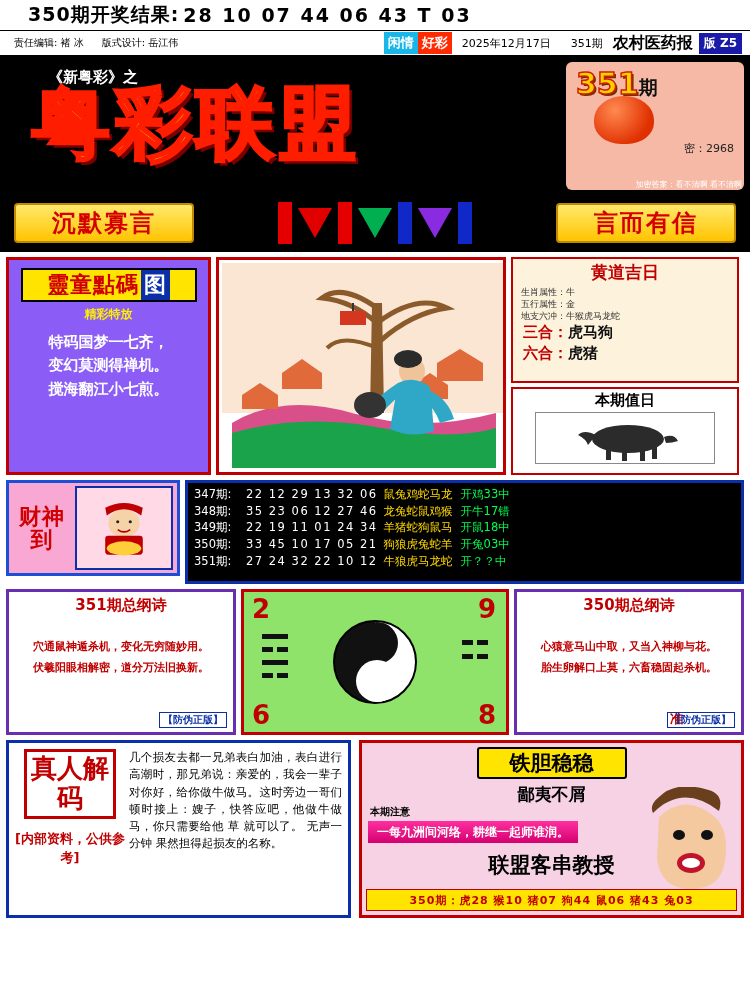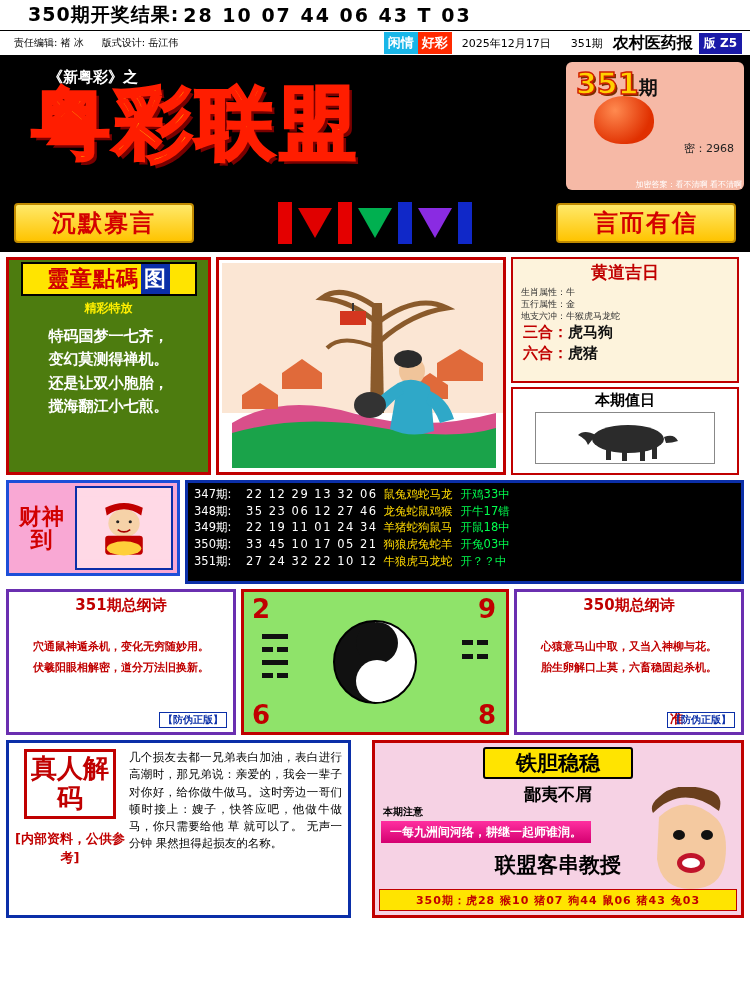--- a/index.html
+++ b/index.html
@@ -104,22 +104,22 @@
     border-left:17px solid transparent; border-right:17px solid transparent;
     border-top:30px solid var(--c);
   }
 
   
   .content { padding:5px 6px 0 6px; }
   .row1 { display:flex; gap:5px; }
 
   
   .left-panel {
-    width:205px; height:218px; background:#4d7c0f; border:3px solid #c00000;
-    position:relative; 
+    width:205px; height:218px; background:#8b5cf6; border:3px solid #c00000;
+    position:relative; padding-top:6px;
   }
   .lp-title {
     margin:2px auto 0; width:176px; height:34px; background:#ffe400;
     border:2px solid #000; display:flex; align-items:center; justify-content:center;
     font-size:22px; font-weight:bold; color:#d10000; letter-spacing:1px;
   }
   .lp-title .boxed { background:#0b2fa8; color:#fff; padding:0 3px; margin-left:2px; }
   .lp-sub { text-align:center; color:#ffef00; font-size:12px; font-weight:bold; margin-top:4px; }
   .lp-poem {
     margin-top:8px; text-align:center; color:#fff; font-size:15px; line-height:1.55;
@@ -195,21 +195,21 @@
     background:linear-gradient(90deg,#111 50%, #fff 50%);
     border:2px solid #000;
   }
   .taiji::before, .taiji::after {
     content:""; position:absolute; left:21px; width:42px; height:42px; border-radius:50%;
   }
   .taiji::before { top:0; background:#111; }
   .taiji::after { bottom:0; background:#fff; }
 
   
-  .row4 { display:flex; gap:21px; margin-top:5px; }
+  .row4 { display:flex; gap:8px; margin-top:5px; }
   .zhenren {
     width:345px; height:178px; border:3px solid #0b2fa8; background:#fff; display:flex;
   }
   .zr-left { width:120px; padding:6px 2px 0 4px; text-align:center; }
   .zr-badge {
     border:3px solid #c00000; width:92px; margin:0 auto; padding:2px 0;
     font-size:26px; font-weight:bold; color:#c00000; line-height:1.15;
   }
   .zr-note { margin-top:10px; font-size:13px; color:#c00000; font-weight:bold; line-height:1.5; }
   .zr-text {
@@ -299,21 +299,20 @@
 
       <div class="left-panel">
         <div class="lp-title">
           <span>靈童點碼</span>
             <span class="boxed">图</span>
         </div>
         <div class="lp-sub">精彩特放</div>
         <div class="lp-poem">
           <div>特码国梦一七齐，</div>
           <div>变幻莫测得禅机。</div>
-          <div>还是让双小胞胎，</div>
           <div>搅海翻江小七煎。</div>
         </div>
       </div>
 
       <div class="center-panel">
         <div class="illus">
           <svg width="284" height="212" viewBox="0 0 284 212">
             <rect x="0" y="0" width="284" height="212" fill="#fbe6d4"></rect>
             <rect x="0" y="150" width="284" height="62" fill="#ffffff"></rect>
             <path d="M10 160 Q60 130 130 150 Q200 170 274 150 L274 205 L10 205 Z" fill="#d94f8a"></path>

